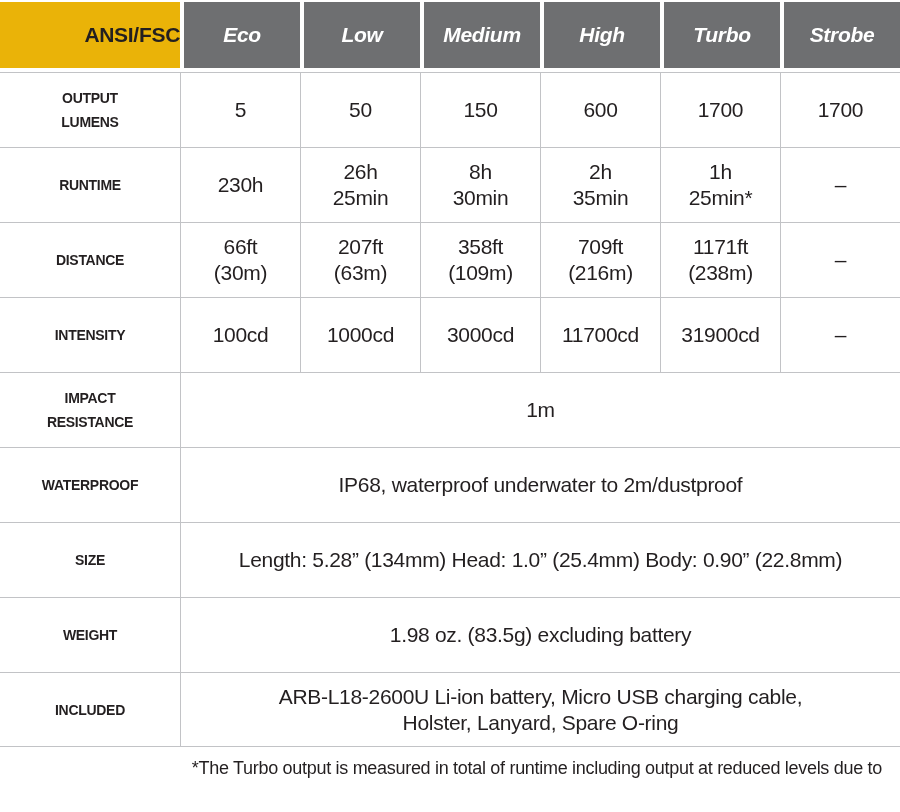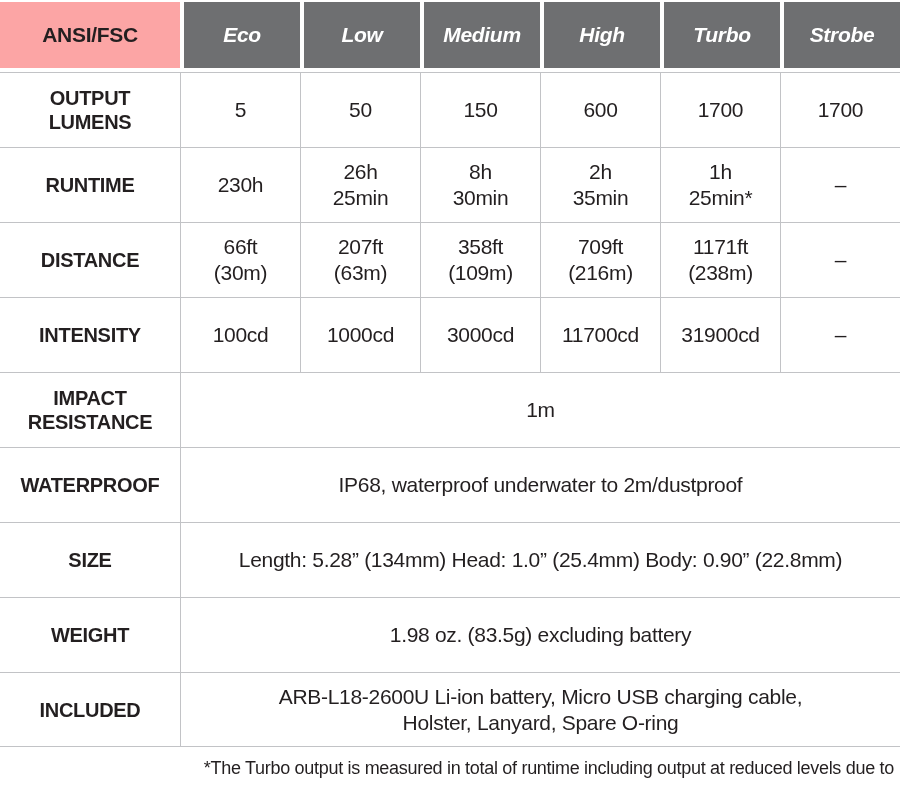--- a/index.html
+++ b/index.html
@@ -21,46 +21,46 @@
   }
   col.c-label { width: 180px; }
   col.c-mode  { width: 120px; }
 
   th {
     height: 70px; padding: 0;
     font-size: 21px; font-weight: bold;
     text-align: center; vertical-align: middle;
     border-bottom: 4px solid #ffffff;
   }
-  th.corner { background: #fca5a5; color: #231f20; }
+  th.corner { background: #eab308; color: #231f20; text-align: right; }
   th.mode   { background: #6e6f71; color: #ffffff; border-left: 4px solid #ffffff; font-style: italic; }
 
   td {
     height: 75px; padding: 0 4px;
     text-align: center; vertical-align: middle;
     font-size: 21px;
     border-top: 1px solid #c2c3c6;
     background: #ffffff;
   }
   tr.last-row td { border-bottom: 1px solid #c2c3c6; }
   td.label-cell {
     font-weight: bold;
-    font-size: 20px;
+    font-size: 14px;
     line-height: 24px;
   }
   td.val-cell, td.span-cell {
     border-left: 1px solid #c2c3c6;
     line-height: 26px;
   }
   .ln { white-space: nowrap; }
   .ln:empty { display: none; }
 
   .footnote {
     margin-top: 8px;
-    padding-right: 6px;
+    padding-right: 18px;
     text-align: right;
     font-size: 18px;
     line-height: 27px;
     color: #231f20;
   }
 </style>
 </head>
 <body>
 
 <table class="spec-table">

